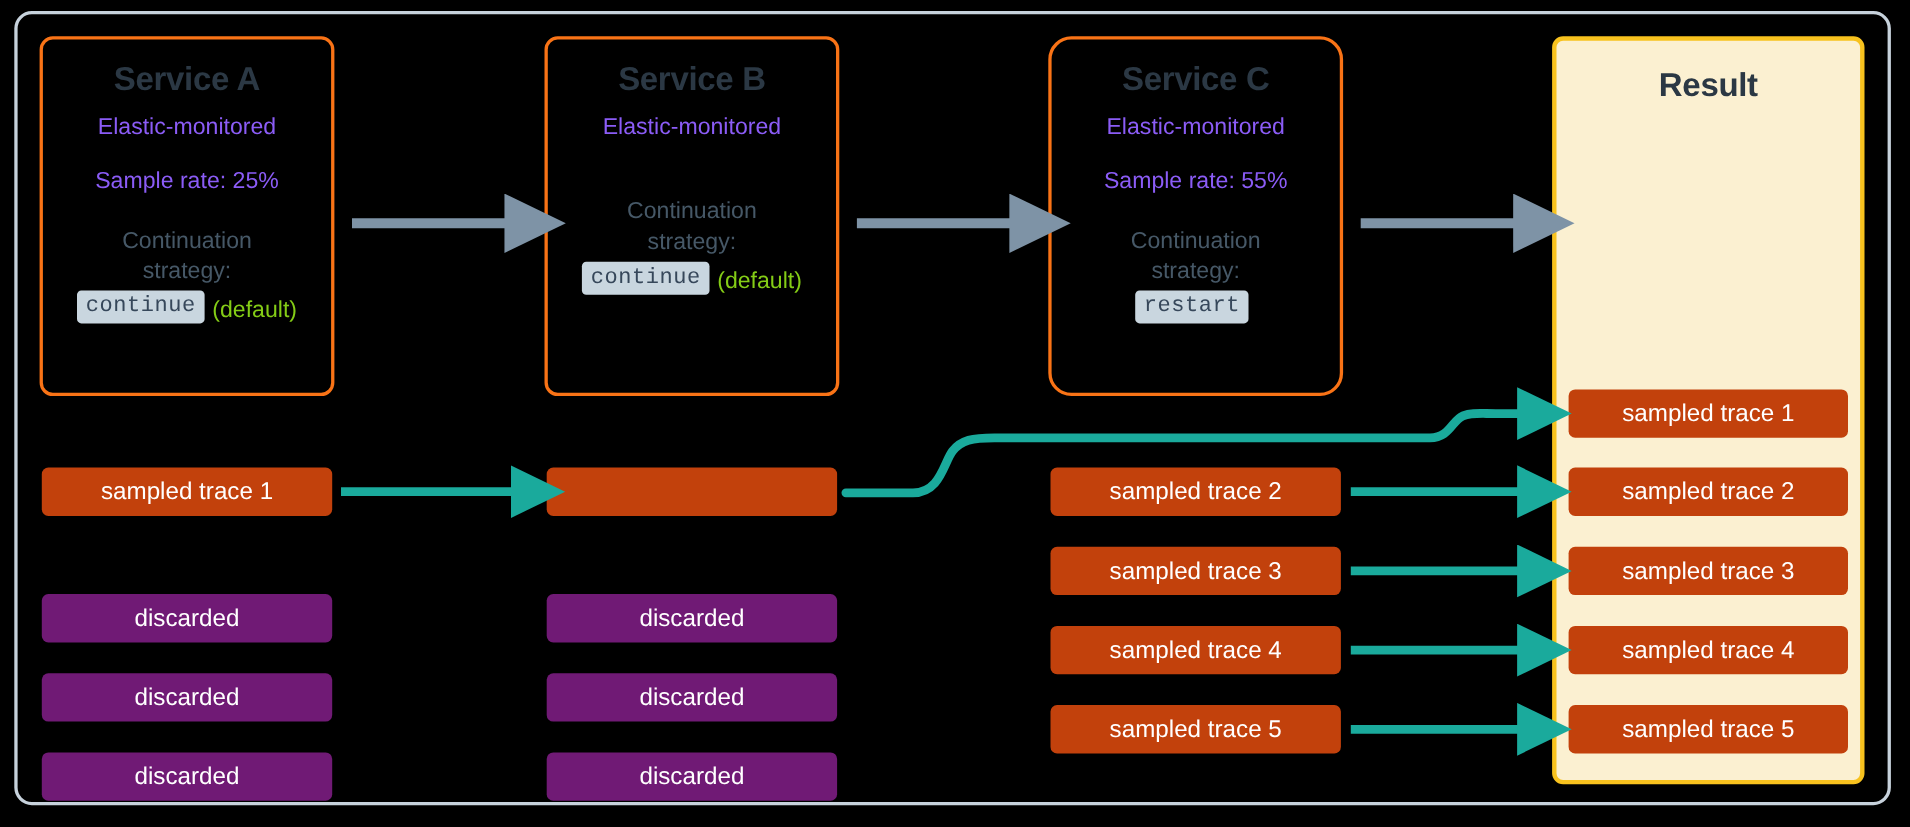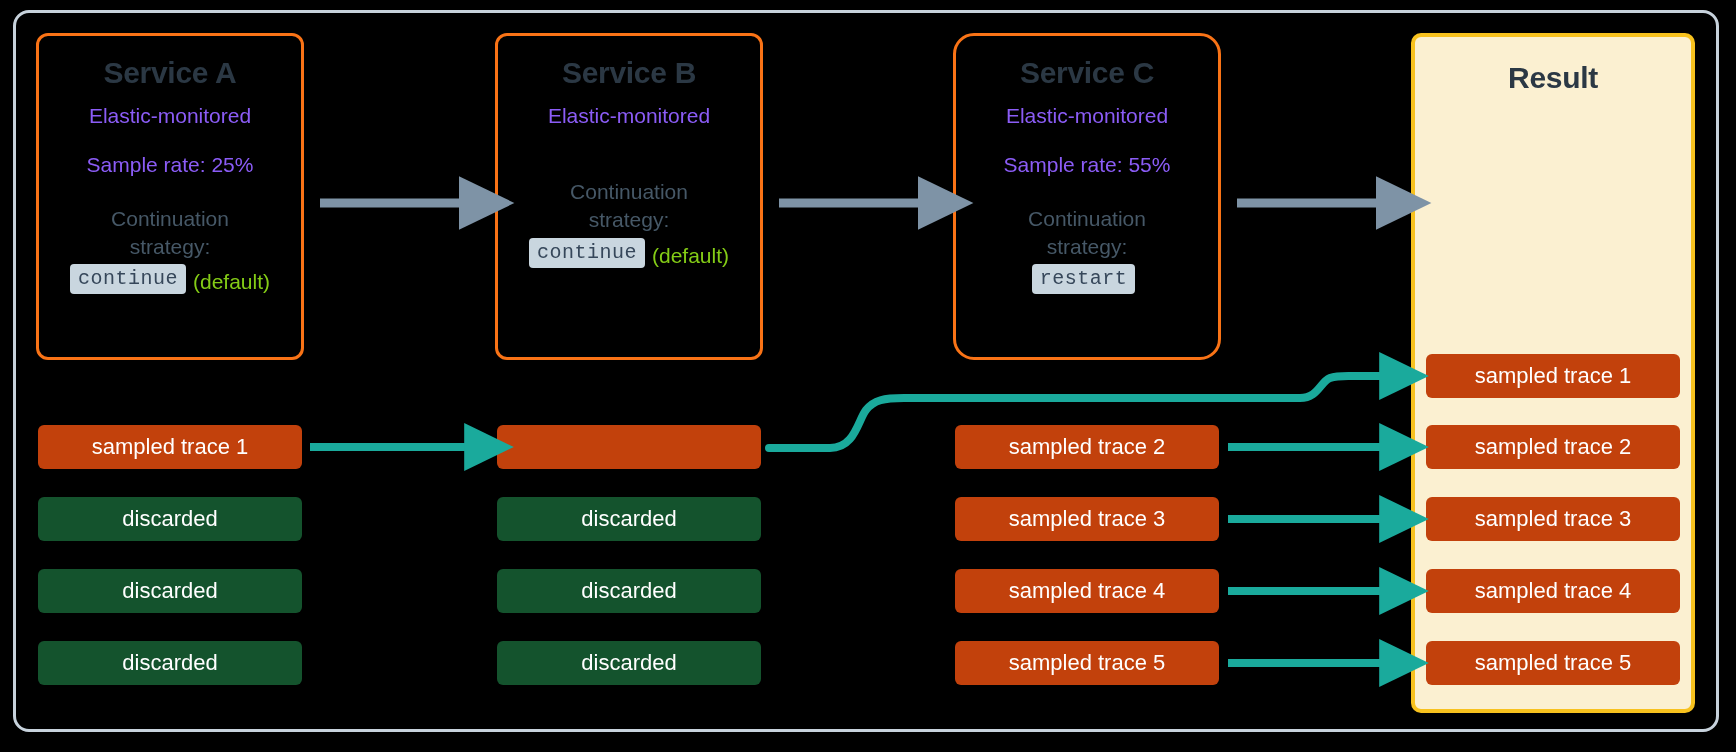--- a/index.html
+++ b/index.html
@@ -124,21 +124,21 @@
     border-radius: 6px;
     display: flex;
     align-items: center;
     justify-content: center;
     color: #FFFFFF;
     font-size: 22px;
     line-height: 1;
     box-sizing: border-box;
   }
   .pill.sampled { background: #c2410c; }
-  .pill.discarded { background: #14532d; }
+  .pill.discarded { background: #701a75; margin-top: 43px; }
 
   .col1 { left: 38px;  width: 264px; }
   .col2 { left: 497px; width: 264px; }
   .col3 { left: 955px; width: 264px; }
   .col4 { left: 1426px; width: 254px; }
 
   .row1 { top: 425px; }
   .row2 { top: 497px; }
   .row3 { top: 569px; }
   .row4 { top: 641px; }

